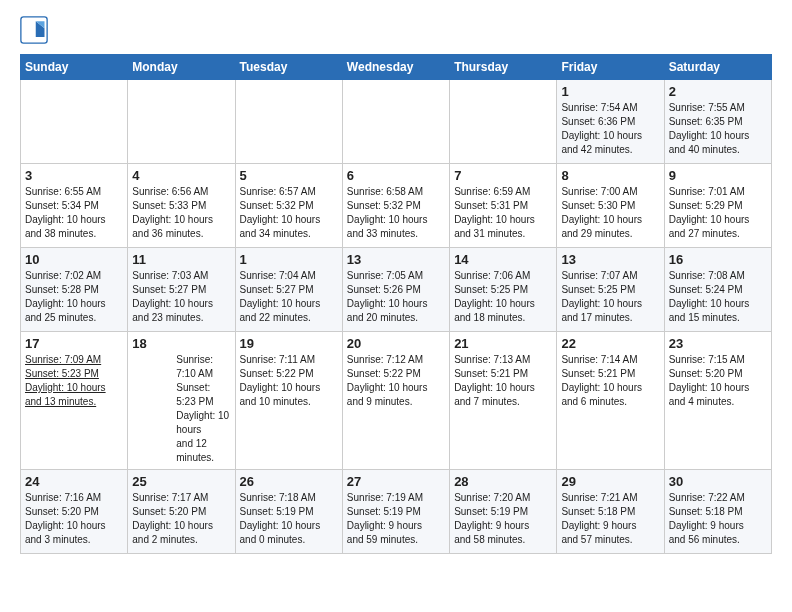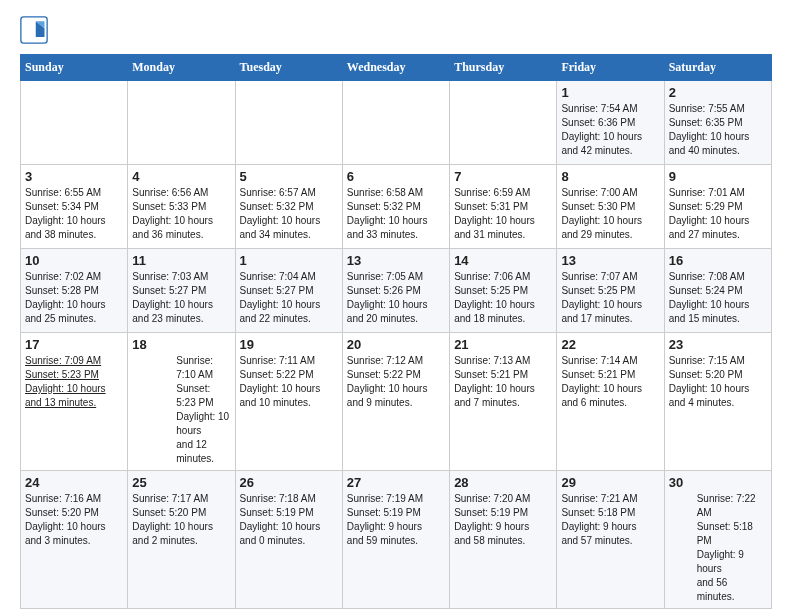--- a/index.html
+++ b/index.html
@@ -56,21 +56,20 @@
       table-layout: fixed;
     }
     .calendar-table thead th {
       background: #2a6db5;
       color: #fff;
       font-size: 12px;
       font-weight: bold;
       padding: 5px 4px;
       text-align: left;
       border: 1px solid #2a6db5;
-      font-family: Liberation Serif, serif;
     }
     .calendar-table tbody td {
       border: 1px solid #ccc;
       vertical-align: top;
       padding: 4px 4px 4px 4px;
       height: 84px;
       font-size: 10.5px;
       color: #222;
       background: #fff;
     }
@@ -342,21 +341,21 @@
           </td>
           <td>
             <span class="day-number">29</span>
             <div class="day-info" style="white-space: pre-line;">Sunrise: 7:21 AM
 Sunset: 5:18 PM
 Daylight: 9 hours
 and 57 minutes.</div>
           </td>
           <td>
             <span class="day-number">30</span>
-            <div class="day-info" style="white-space: pre-line; margin-left: 28px;">Sunrise: 7:22 AM
+            <div class="day-info" style="white-space: pre-line;">Sunrise: 7:22 AM
 Sunset: 5:18 PM
 Daylight: 9 hours
 and 56 minutes.</div>
           </td>
         </tr>
       </tbody>
   </table>
 </div>
 
 </body></html>

